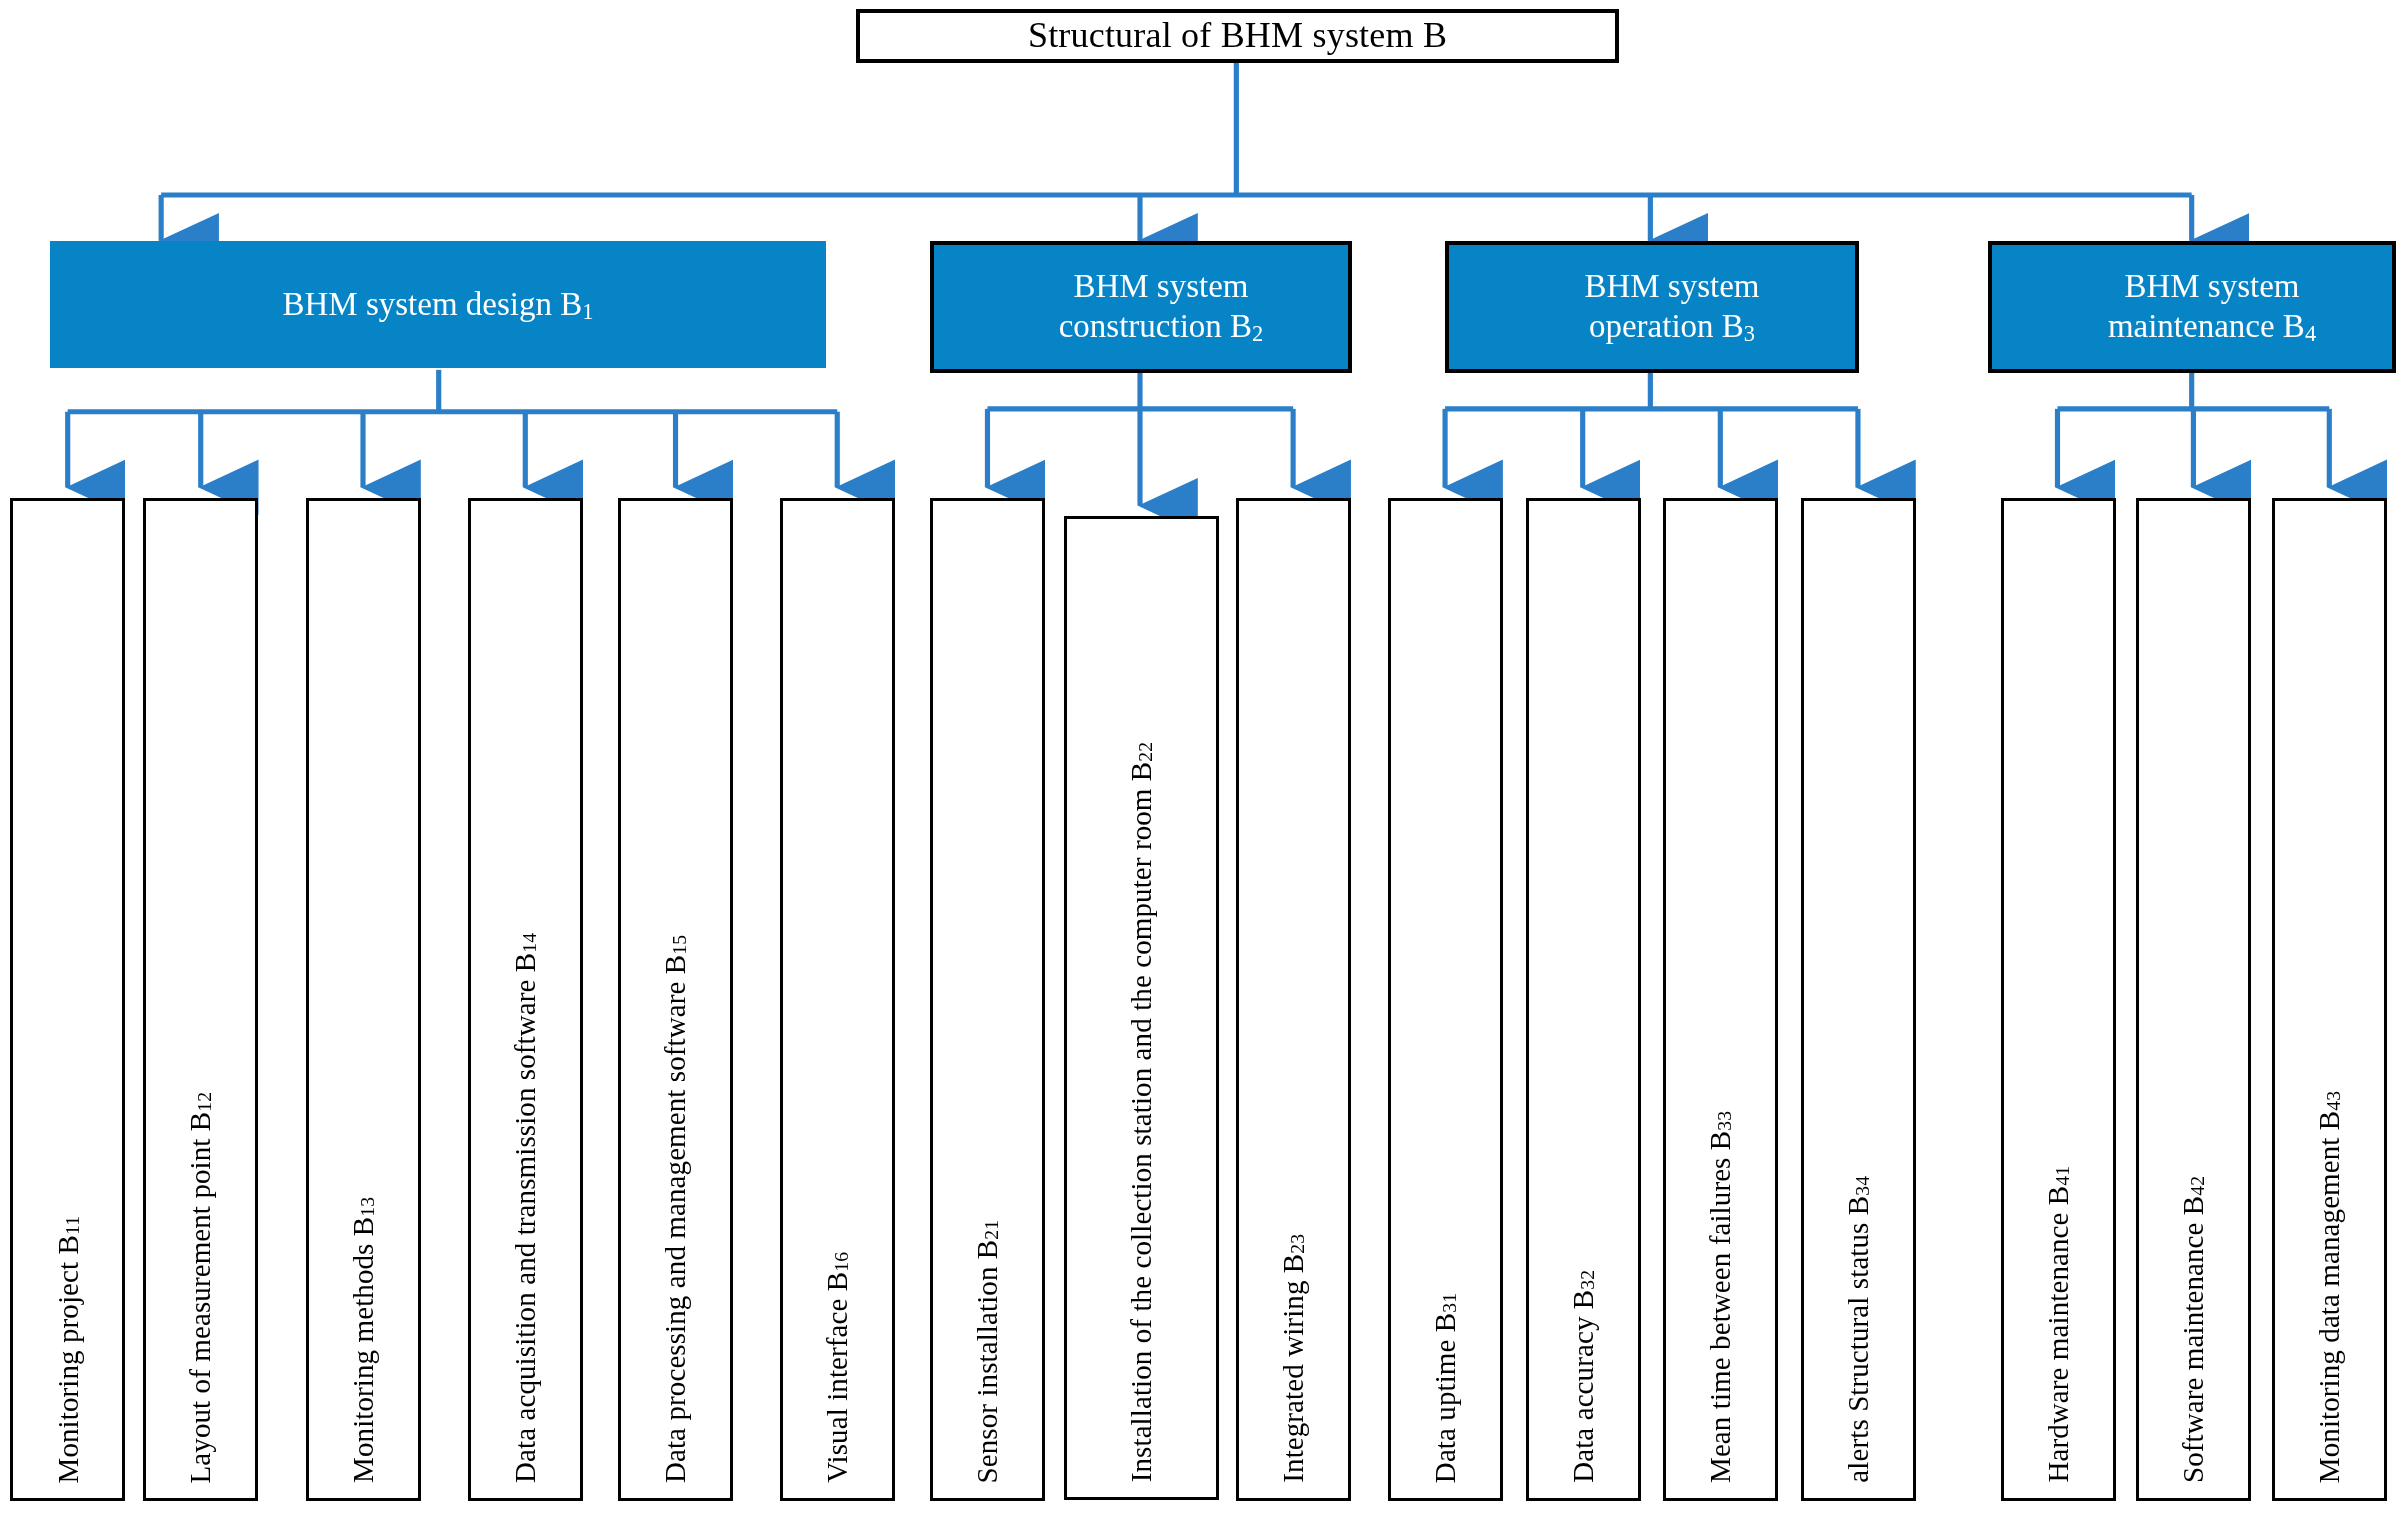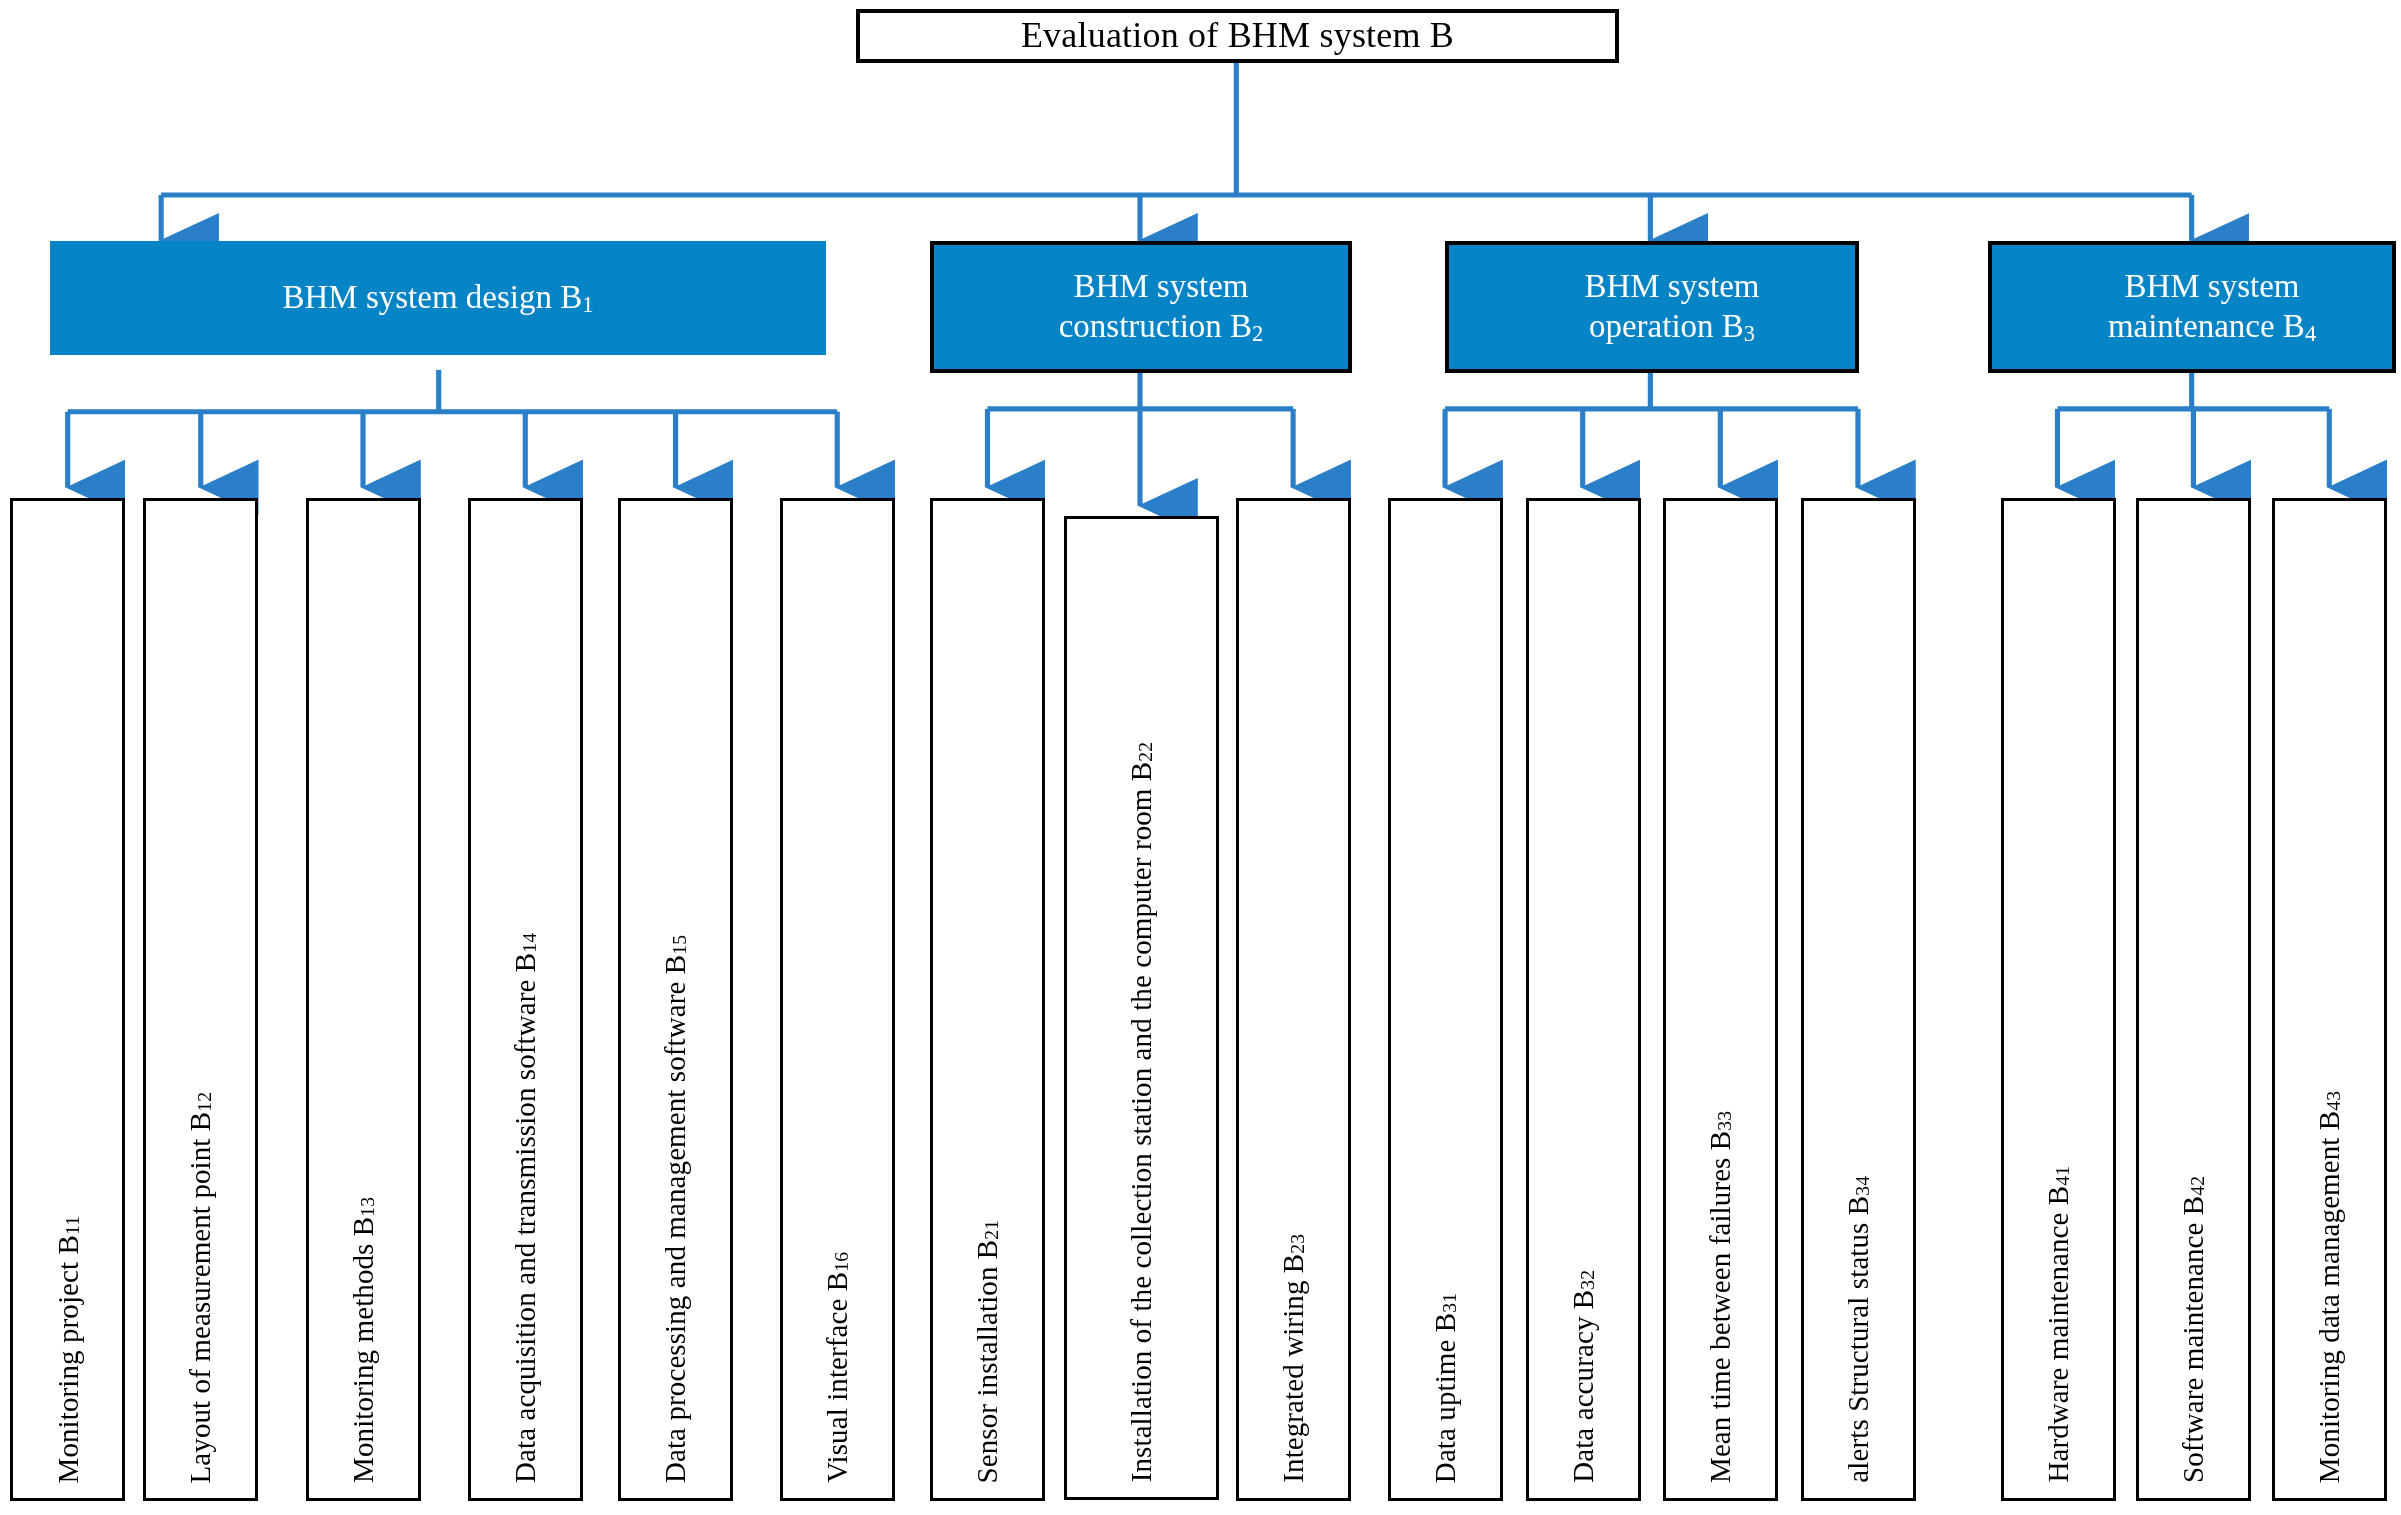--- a/index.html
+++ b/index.html
@@ -88,24 +88,24 @@
 
       <path d="M3822 650 L3822 713"></path>
       <path d="M3588 713 L4062 713"></path>
       <path d="M3588 713 L3588 850" marker-end="url(#arrow)"></path>
       <path d="M3825 713 L3825 850" marker-end="url(#arrow)"></path>
       <path d="M4062 713 L4062 850" marker-end="url(#arrow)"></path>
     </g>
   </svg>
 
   <div class="node root" style="left:856px;top:8.6px;width:763px;height:54px;">
-    <span>Evaluation of BHM system   B</span>
+    <span>Structural of BHM system   B</span>
   </div>
 
-  <div class="node lvl2 plain" style="left:50px;top:241px;width:776px;height:114px;">
+  <div class="node lvl2 plain" style="left:50px;top:241px;width:776px;height:127px;">
     <span>BHM system design  B<sub>1</sub></span>
   </div>
 
   <div class="node lvl2 bordered" style="left:930px;top:241px;width:422px;height:132px;">
     <span style="display:block;">
       <span>BHM system</span><br>
       <span>construction  B<sub>2</sub></span>
     </span>
   </div>
 

